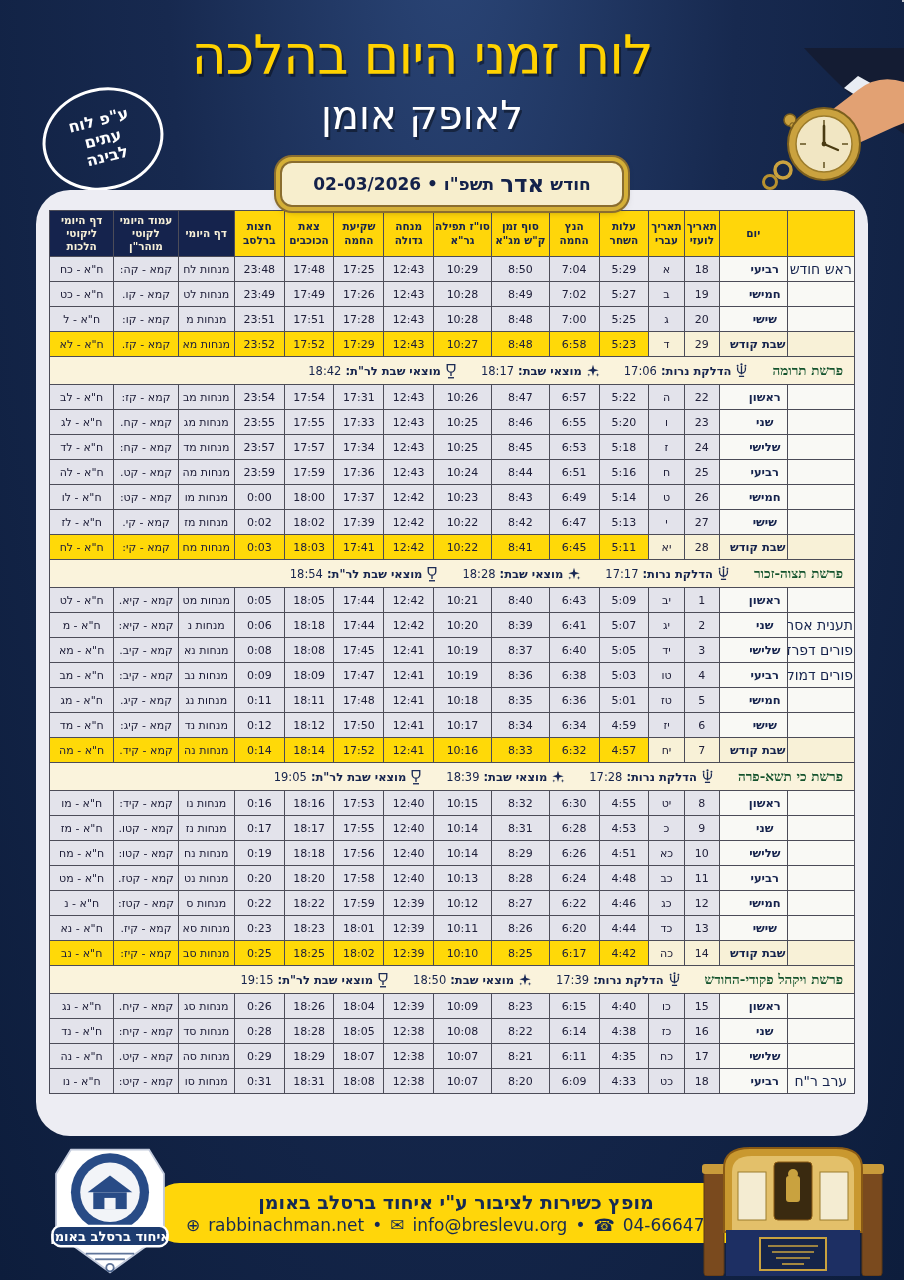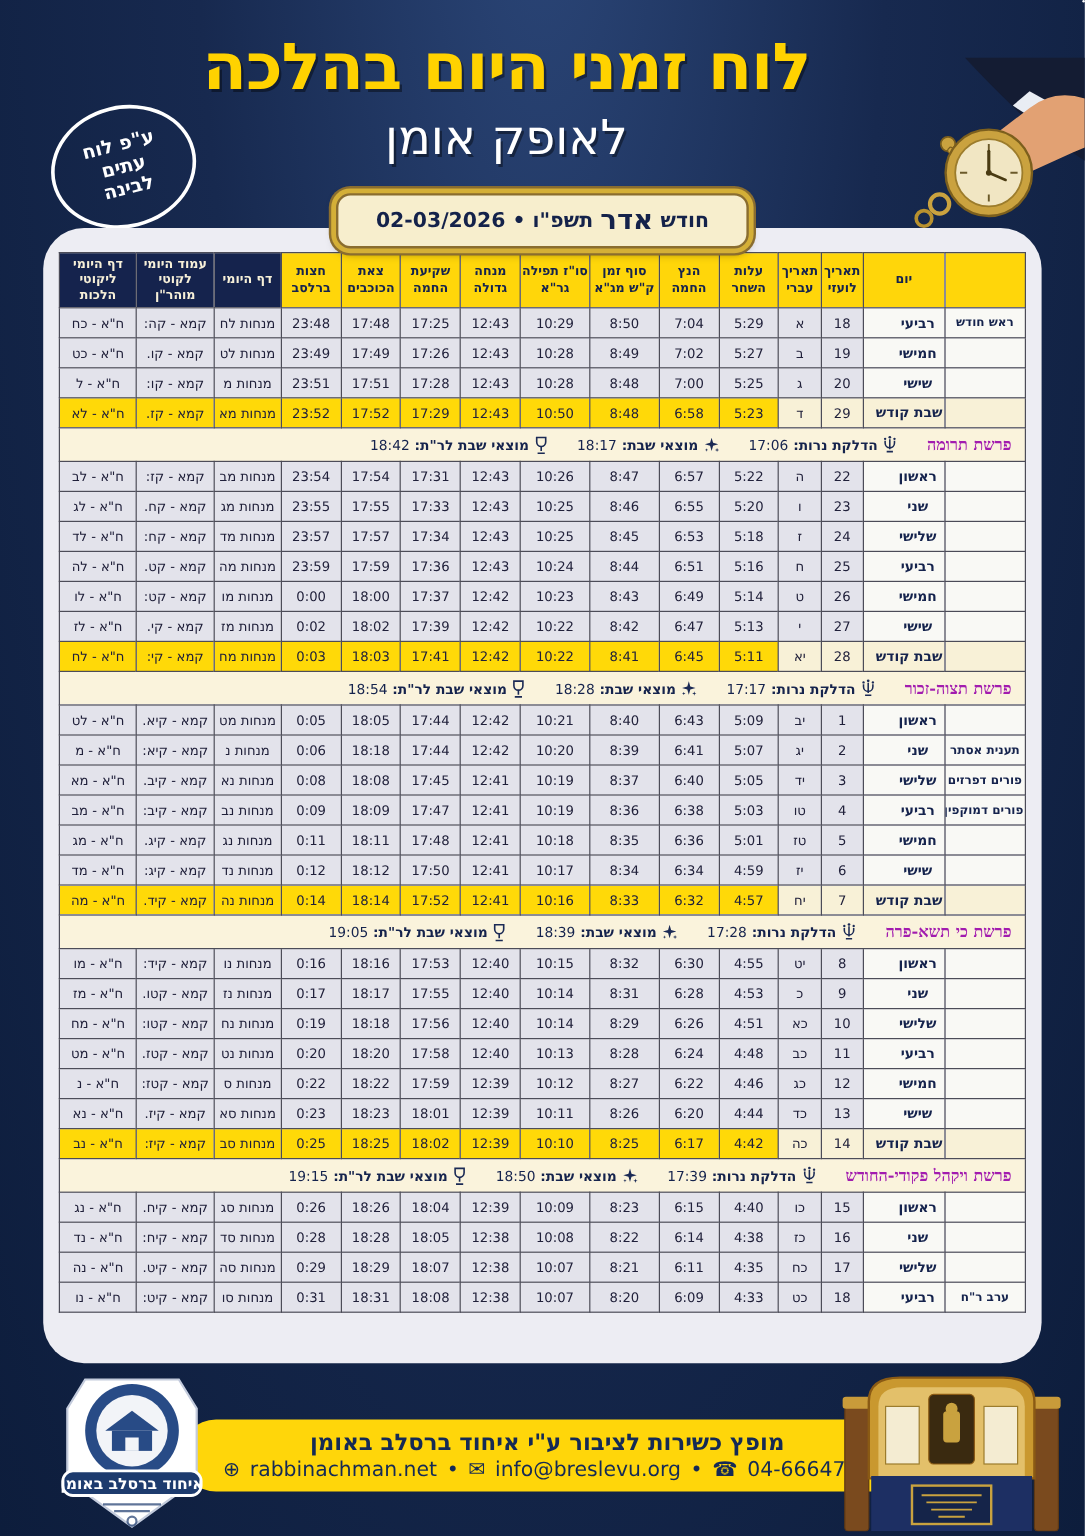--- a/index.html
+++ b/index.html
@@ -17,21 +17,21 @@
       320px 12px #fff, 388px 48px #c9d6f2, 452px 30px #fff, 520px 10px #9fb3d9,
       575px 52px #fff, 612px 26px #c9d6f2, 664px 14px #fff, 700px 48px #9fb3d9,
       760px 26px #fff, 820px 40px #c9d6f2, 868px 14px #fff, 884px 92px #9fb3d9,
       24px 110px #fff, 52px 168px #c9d6f2, 16px 260px #9fb3d9, 884px 210px #fff,
       12px 430px #9fb3d9, 890px 520px #c9d6f2, 10px 720px #9fb3d9, 892px 840px #9fb3d9,
       18px 1010px #9fb3d9, 886px 1090px #9fb3d9, 300px 150px #fff, 600px 140px #c9d6f2;
   }
   
   .main-title {
     position:absolute; top:24px; left:90px; right:150px; text-align:center;
-    font-size:54px; font-weight:bold; color:#ffd200; letter-spacing:-1px;
+    font-size:54px; font-weight:normal; color:#ffd200; letter-spacing:-1px;
     text-shadow: 2px 3px 0 rgba(0,0,0,.4);
   }
   .sub-title {
     position:absolute; top:92px; left:90px; right:150px; text-align:center;
     font-size:40px; font-weight:normal; color:#ffffff;
     text-shadow: 2px 3px 0 rgba(0,0,0,.4);
   }
   .badge {
     position:absolute; left:42px; top:88px; width:122px; height:102px;
     border:3px solid #fff; border-radius:50%;
@@ -54,28 +54,28 @@
     position:absolute; left:36px; right:36px; top:190px; height:946px;
     background:#ededf3; border-radius:34px; z-index:2;
   }
   table { border-collapse:collapse; table-layout:fixed; direction:rtl;
     width:calc(100% - 26px); margin:20px 13px 0; }
   th, td { border:1px solid #4c4c58; text-align:center; vertical-align:middle; overflow:hidden; }
   thead th { background:#ffd60a; color:#15234d; font-size:10.5px; font-weight:bold;
     white-space:pre-line; height:46px; line-height:1.25; }
   thead th.dark { background:#15234d; color:#f7f0d8;margin-left:32px; }
   tbody td { height:25px; font-size:11px; color:#20203a; background:#e3e3eb; padding:0 1px; white-space:nowrap; }
-  td.sp { background:#f9f9f5; font-weight:bold; color:#15234d; font-size:10px; }
+  td.sp { background:#f9f9f5; font-weight:normal; color:#15234d; font-size:14px; }
   td.dy { background:#f9f9f5; font-weight:bold; color:#15234d; font-size:11.5px;padding-left:24px; }
   td.dt { background:#e3e3eb; }
   tr.shabbat td { background:#f8f1d7; }
   tr.shabbat td.t { background:#ffd908; }
   tr.sep td { background:#faf3dc; height:28px; }
   .sepwrap { display:flex; align-items:center; gap:24px; padding:0 10px; direction:rtl; }
-  .parsha-name { font-family:"DejaVu Serif", serif; font-weight:bold; font-size:13.5px; color:#a21caf;text-align:center; }
+  .parsha-name { font-family:"DejaVu Serif", serif; font-weight:bold; font-size:13.5px; color:#14532d;text-align:center; }
   .sepitem { display:inline-flex; align-items:center; gap:4px; font-size:11.5px; color:#15234d; }
   .sepitem b { font-weight:bold; }
   .sepitem svg { flex:none; }
   
   .footer-banner {
     position:absolute; left:150px; top:1183px; width:612px; height:60px;
     background:#ffd60a; border-radius:30px; z-index:3;
     display:flex; flex-direction:column; align-items:center; justify-content:center;
     color:#152a55;
   }
@@ -229,21 +229,21 @@
           <td class="t">ח"א - ל</td>
         </tr>
         <tr class="shabbat">
           <td class="sp"></td>
           <td class="dy">שבת קודש</td>
           <td class="dt">29</td>
           <td class="dt">ד</td>
           <td class="t">5:23</td>
           <td class="t">6:58</td>
           <td class="t">8:48</td>
-          <td class="t">10:50</td>
+          <td class="t">10:27</td>
           <td class="t">12:43</td>
           <td class="t">17:29</td>
           <td class="t">17:52</td>
           <td class="t">23:52</td>
           <td class="t">מנחות מא</td>
           <td class="t">קמא - קז.</td>
           <td class="t">ח"א - לא</td>
         </tr>
         <tr class="sep">
           <td colspan="15">

